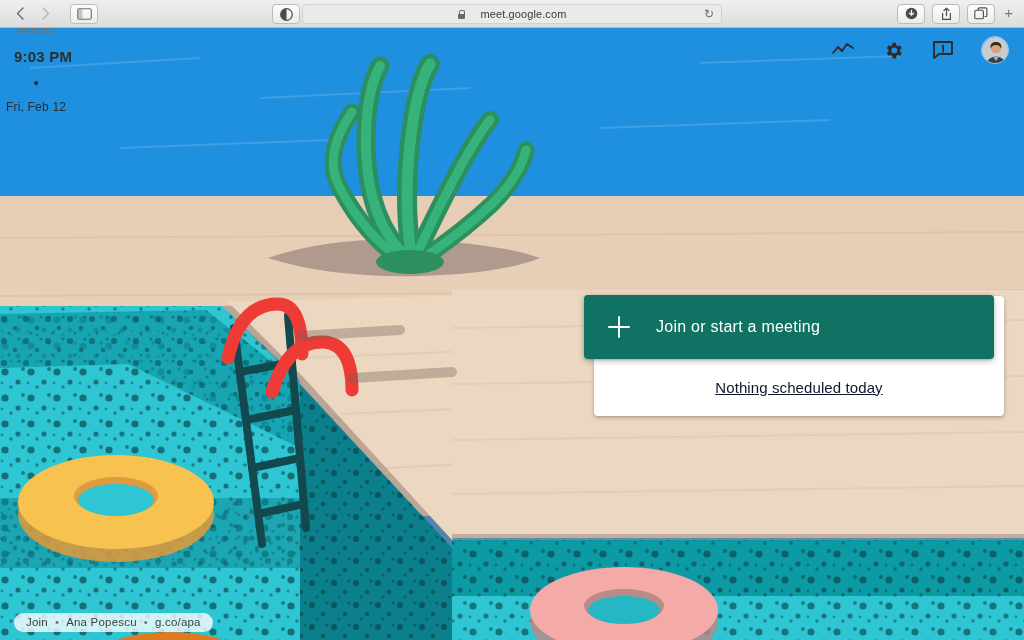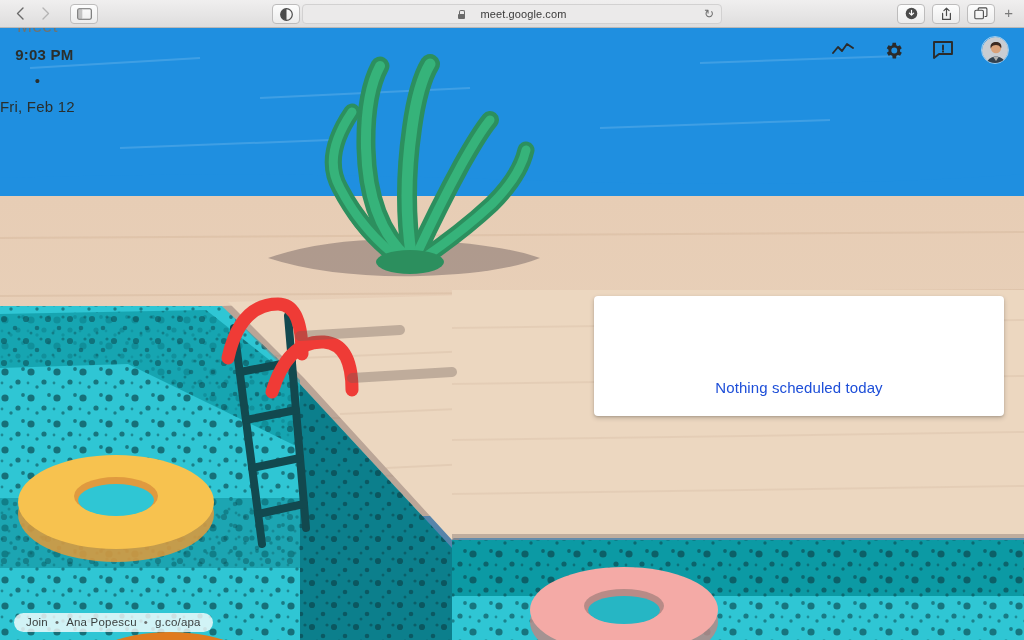--- a/index.html
+++ b/index.html
@@ -63,41 +63,41 @@
   }
   .brand{ display:flex; align-items:center; gap:9px;flex-direction:column; }
   .meet-logo{ width:26px; height:22px; }
   .meet-word{
     font-size:18px; color:#6f7472; letter-spacing:.2px;
   }
   .clock{
     font-size:15px; color:#2a2f2d; margin-left:14px; font-weight:bold; letter-spacing:.2px;
   }
   .dot-sep{ font-size:15px; color:#2a2f2d; margin:0 11px; }
-  .datetext{ font-size:15px; color:#2a2f2d; letter-spacing:.2px; }
+  .datetext{ font-size:12px; color:#2a2f2d; letter-spacing:.2px; }
   .hdr-right{ margin-left:auto; display:flex; align-items:center; gap:26px; padding-right:15px; }
   .hdr-icon{ width:24px;height:24px; display:flex;align-items:center;justify-content:center; color:#2b2b2b; }
   .avatar{
     width:28px;height:28px;border-radius:50%; overflow:hidden;
     border:1px solid rgba(255,255,255,.55);
   }
 
   
   .card-zone{
     position:absolute; left:594px; top:296px; width:410px; height:120px; z-index:25;
   }
   .card-white{
     position:absolute; left:0; top:0; width:410px; height:120px;
     background:#ffffff; border-radius:4px;
     box-shadow:0 2px 5px rgba(0,0,0,.20), 0 1px 2px rgba(0,0,0,.12);
   }
   .nothing{
     position:absolute; left:0; bottom:0; width:410px; height:58px;
     display:flex; align-items:center; justify-content:center;
-    font-size:15px; color:#1d4ed8; letter-spacing:.1px;
+    font-size:15px; color:#0f172a; letter-spacing:.1px;text-decoration:underline;
   }
   .join-btn{
     position:absolute; left:-10px; top:-1px; width:410px; height:64px;
     background:#0f7263; border-radius:4px;
     box-shadow:0 2px 6px rgba(0,0,0,.26), 0 1px 2px rgba(0,0,0,.16);
     display:flex; align-items:center; cursor:pointer;
   }
   .join-plus{
     width:22px; height:22px; margin-left:24px; position:relative;
   }
@@ -362,20 +362,24 @@
           <path d="M11.2 19.8h5.6l-2.8 4.2z" fill="#e8e2da" opacity=".7"></path>
         </svg>
       </span>
     </div>
   </div>
 
   <div class="card-zone">
     <div class="card-white">
       <div class="nothing">Nothing scheduled today</div>
     </div>
+    <div class="join-btn">
+      <span class="join-plus"></span>
+      <span class="join-label">Join or start a meeting</span>
+    </div>
   </div>
 
   <div class="caption">
     <span>Join</span>
     <span class="sep">•</span>
     <span>Ana Popescu</span>
     <span class="sep">•</span>
     <span>g.co/apa</span>
   </div>
 

